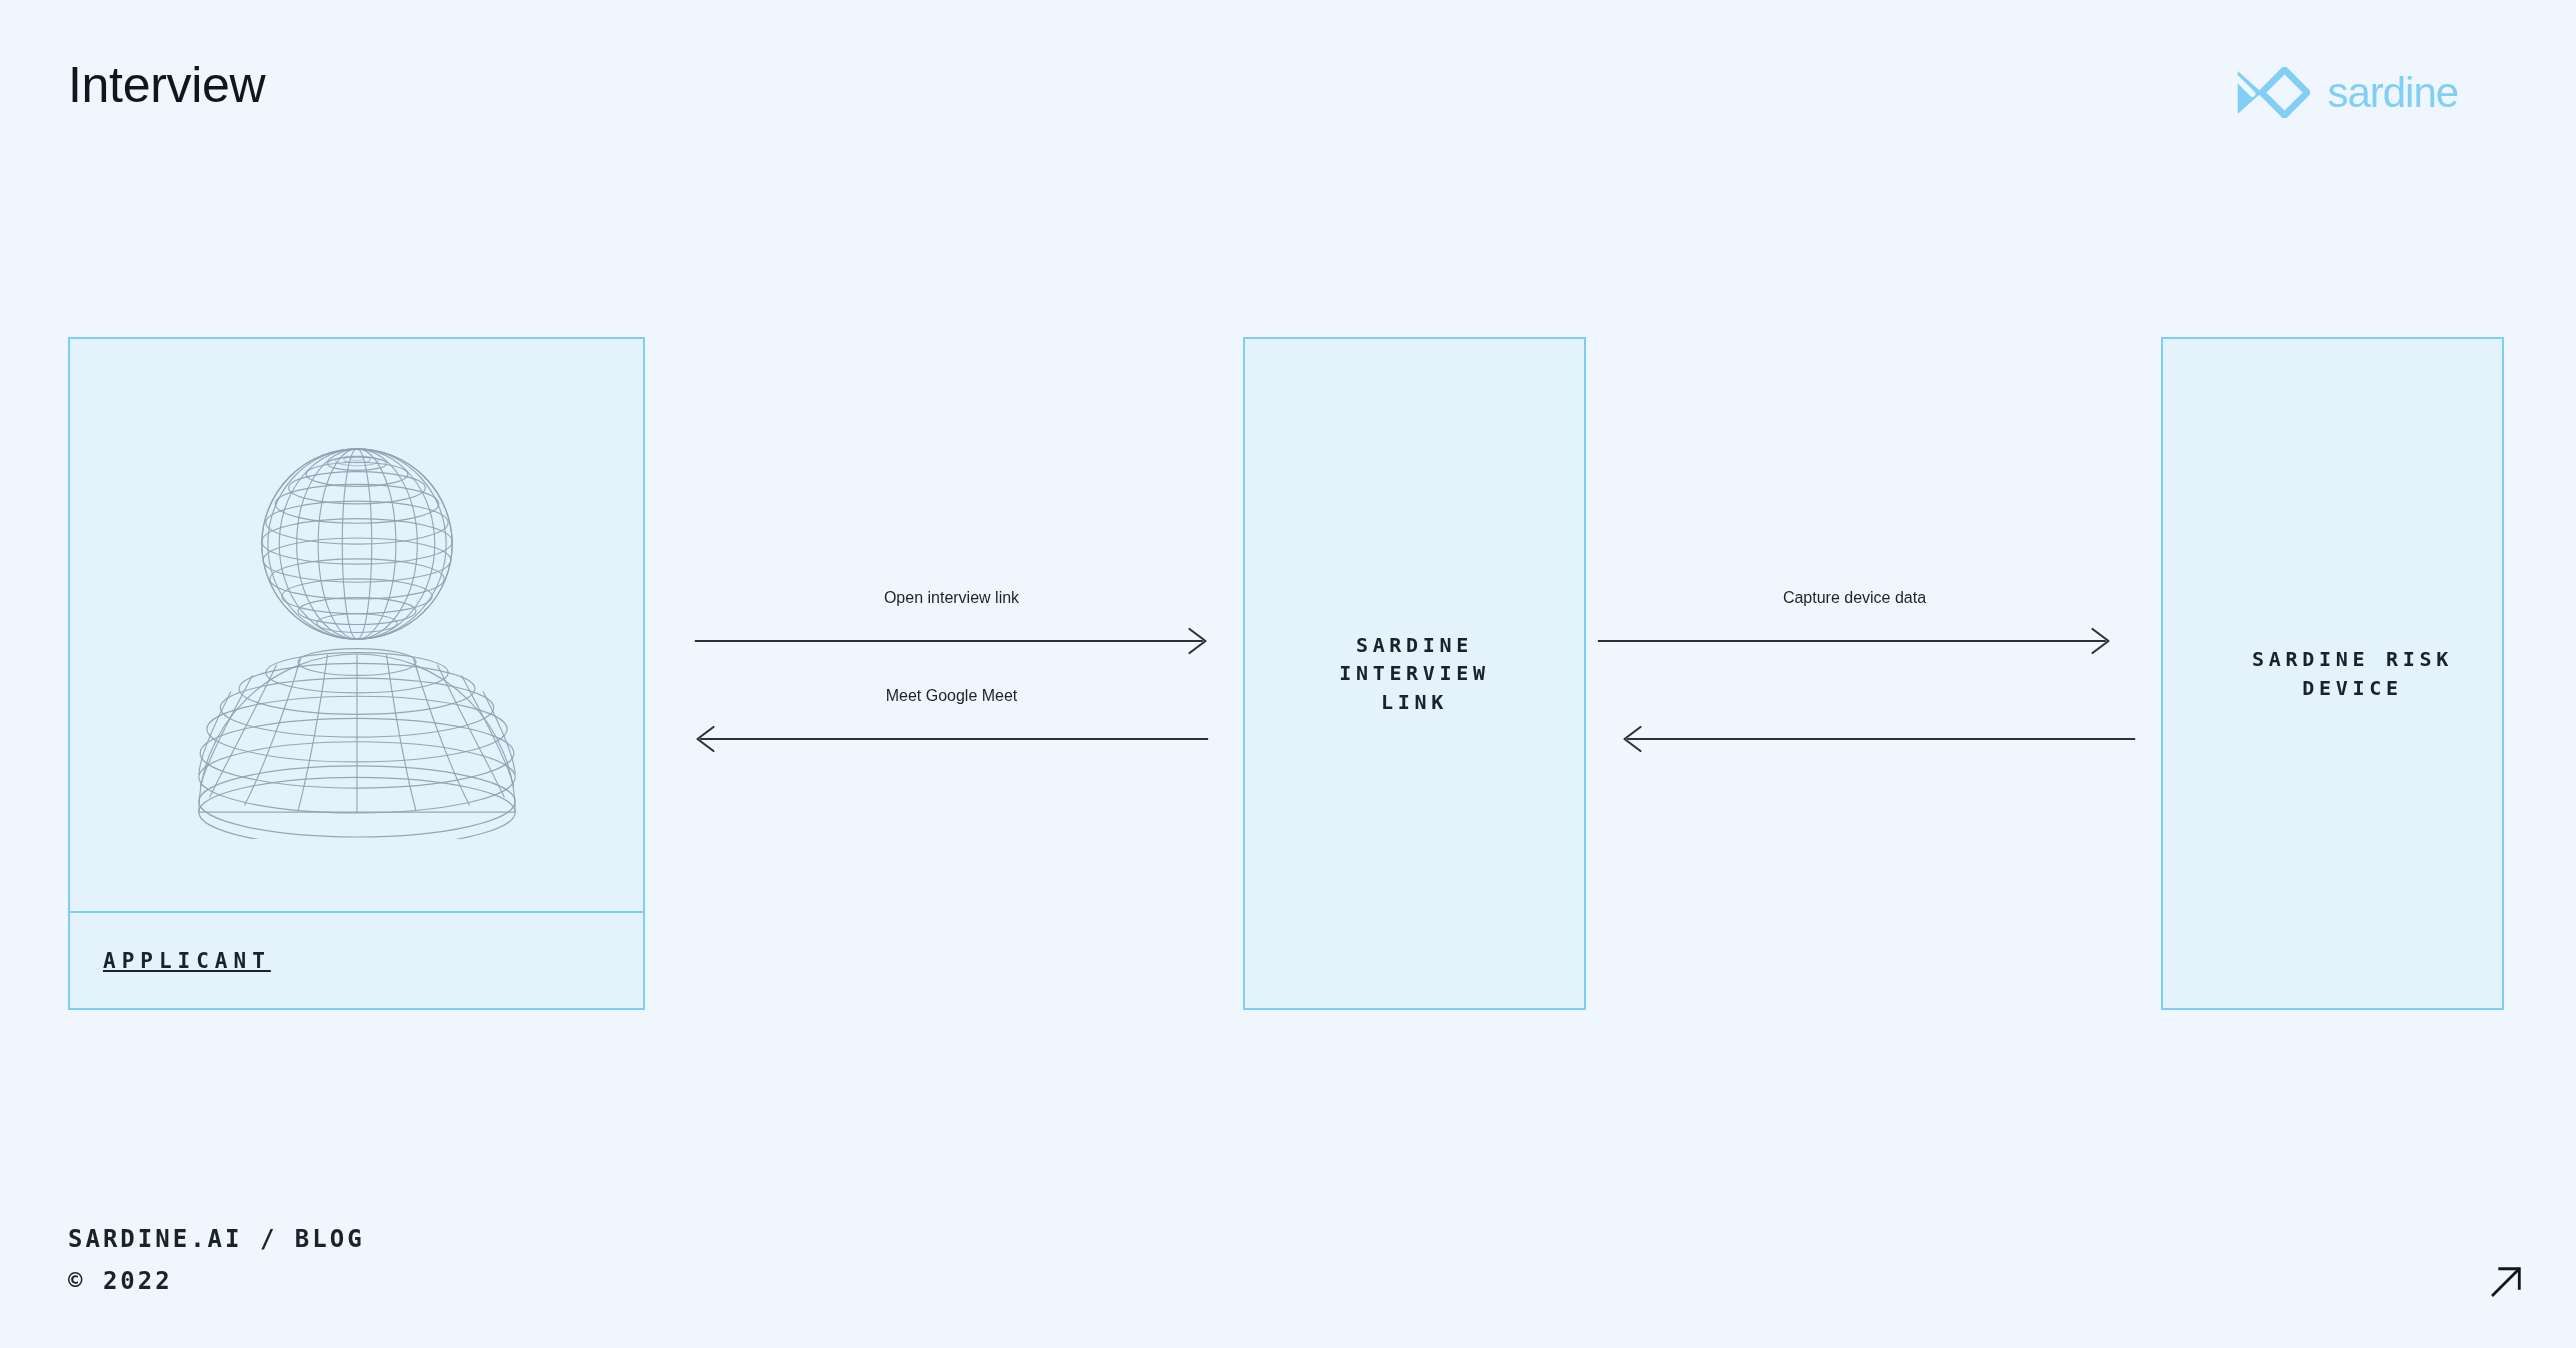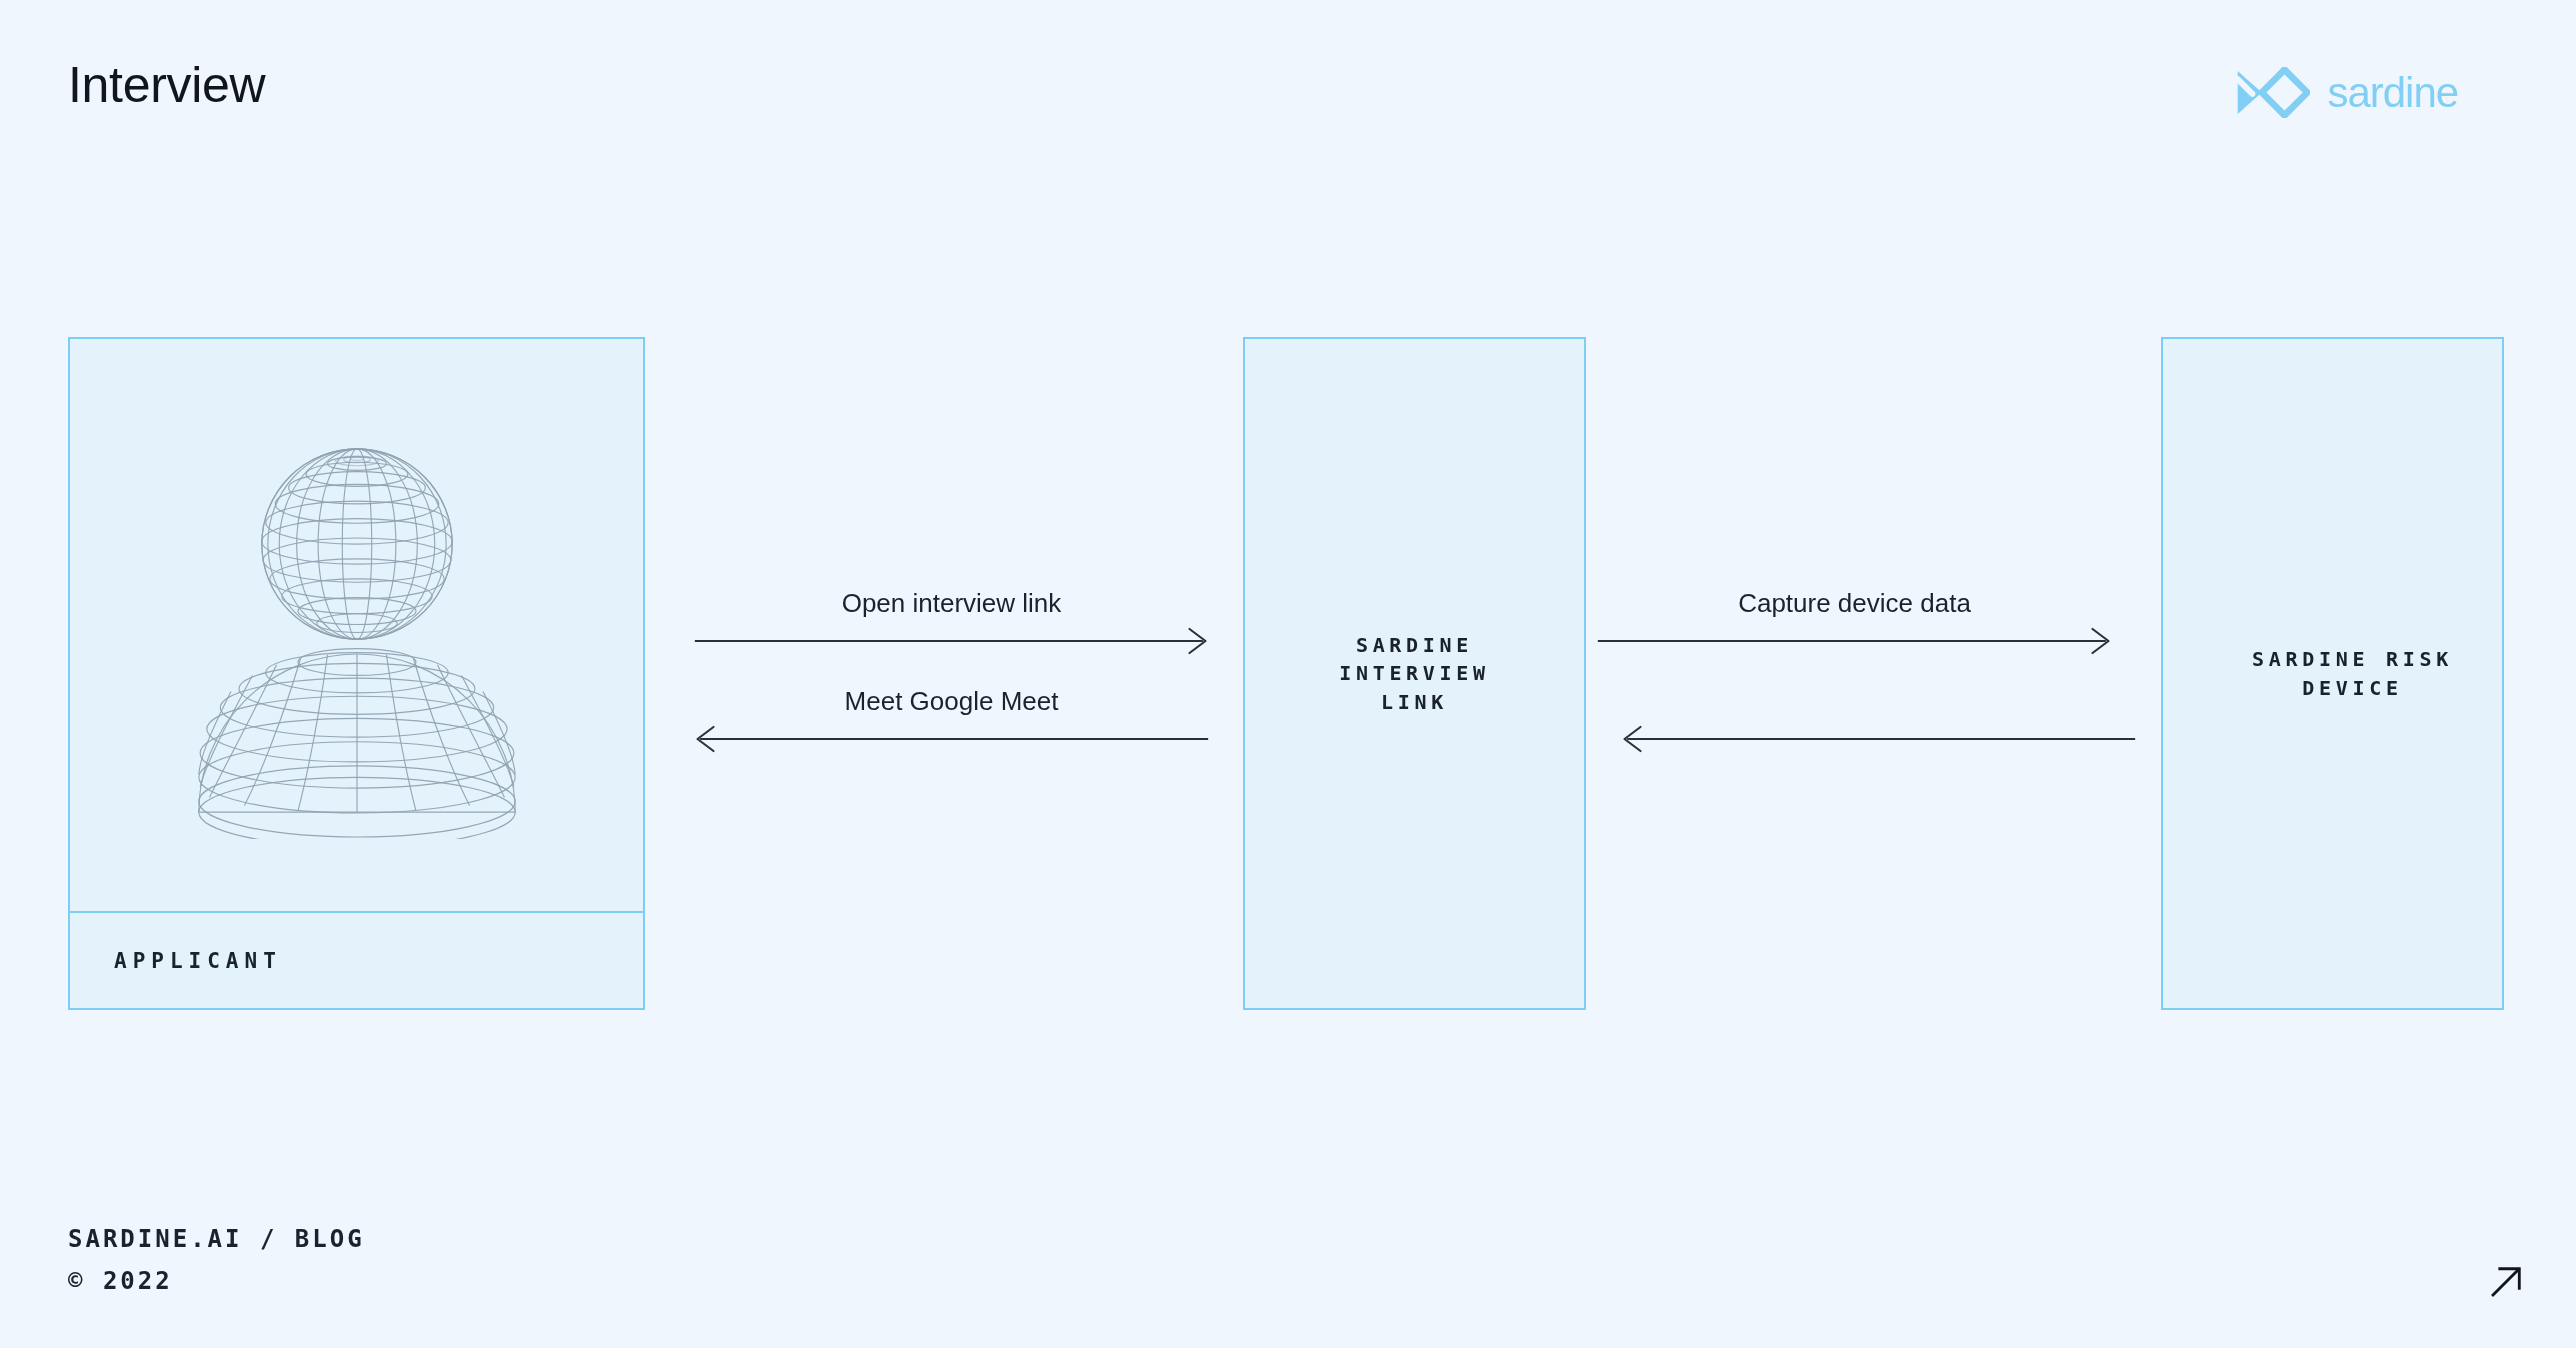--- a/index.html
+++ b/index.html
@@ -49,40 +49,40 @@
     overflow:hidden;
   }
   #applicant-divider{
     position:absolute;left:0;right:0;top:572px;height:2px;background:#7DCDF5;
   }
   #applicant-label-row{
     position:absolute;left:0;right:0;top:574px;bottom:0;
     display:flex;align-items:center;
   }
   #applicant-label{
-    padding-left:44px;
+    padding-left:33px;
     font-family:"DejaVu Sans Mono","Liberation Mono",monospace;
-    font-size:21px;font-weight:700;letter-spacing:6px;color:#1A222B;
+    font-size:21px;font-weight:700;letter-spacing:6px;color:#1A222B;text-decoration:underline;
   }
 
   
   #interview-link-node{
     left:1243px;top:337px;width:343px;height:673px;
     display:flex;align-items:center;justify-content:center;
   }
   #risk-device-node{
     left:2161px;top:337px;width:343px;height:673px;
     display:flex;align-items:center;justify-content:center;padding-left:40px;
   }
 
   
   .connector{position:absolute;}
   .connector-label{
     position:absolute;width:100%;text-align:center;
-    font-size:26px;font-weight:400;color:#1A222B;
+    font-size:16px;font-weight:400;color:#1A222B;
     line-height:1;white-space:nowrap;
   }
   .connector svg{display:block;}
 
   #conn-open-interview-link{left:693px;top:590px;width:517px;height:67px;}
   #conn-open-google-meet  {left:693px;top:688px;width:517px;height:67px;}
   #conn-capture-device    {left:1596px;top:590px;width:517px;height:67px;}
   #conn-device-response   {left:1620px;top:688px;width:517px;height:67px;}
 
   

